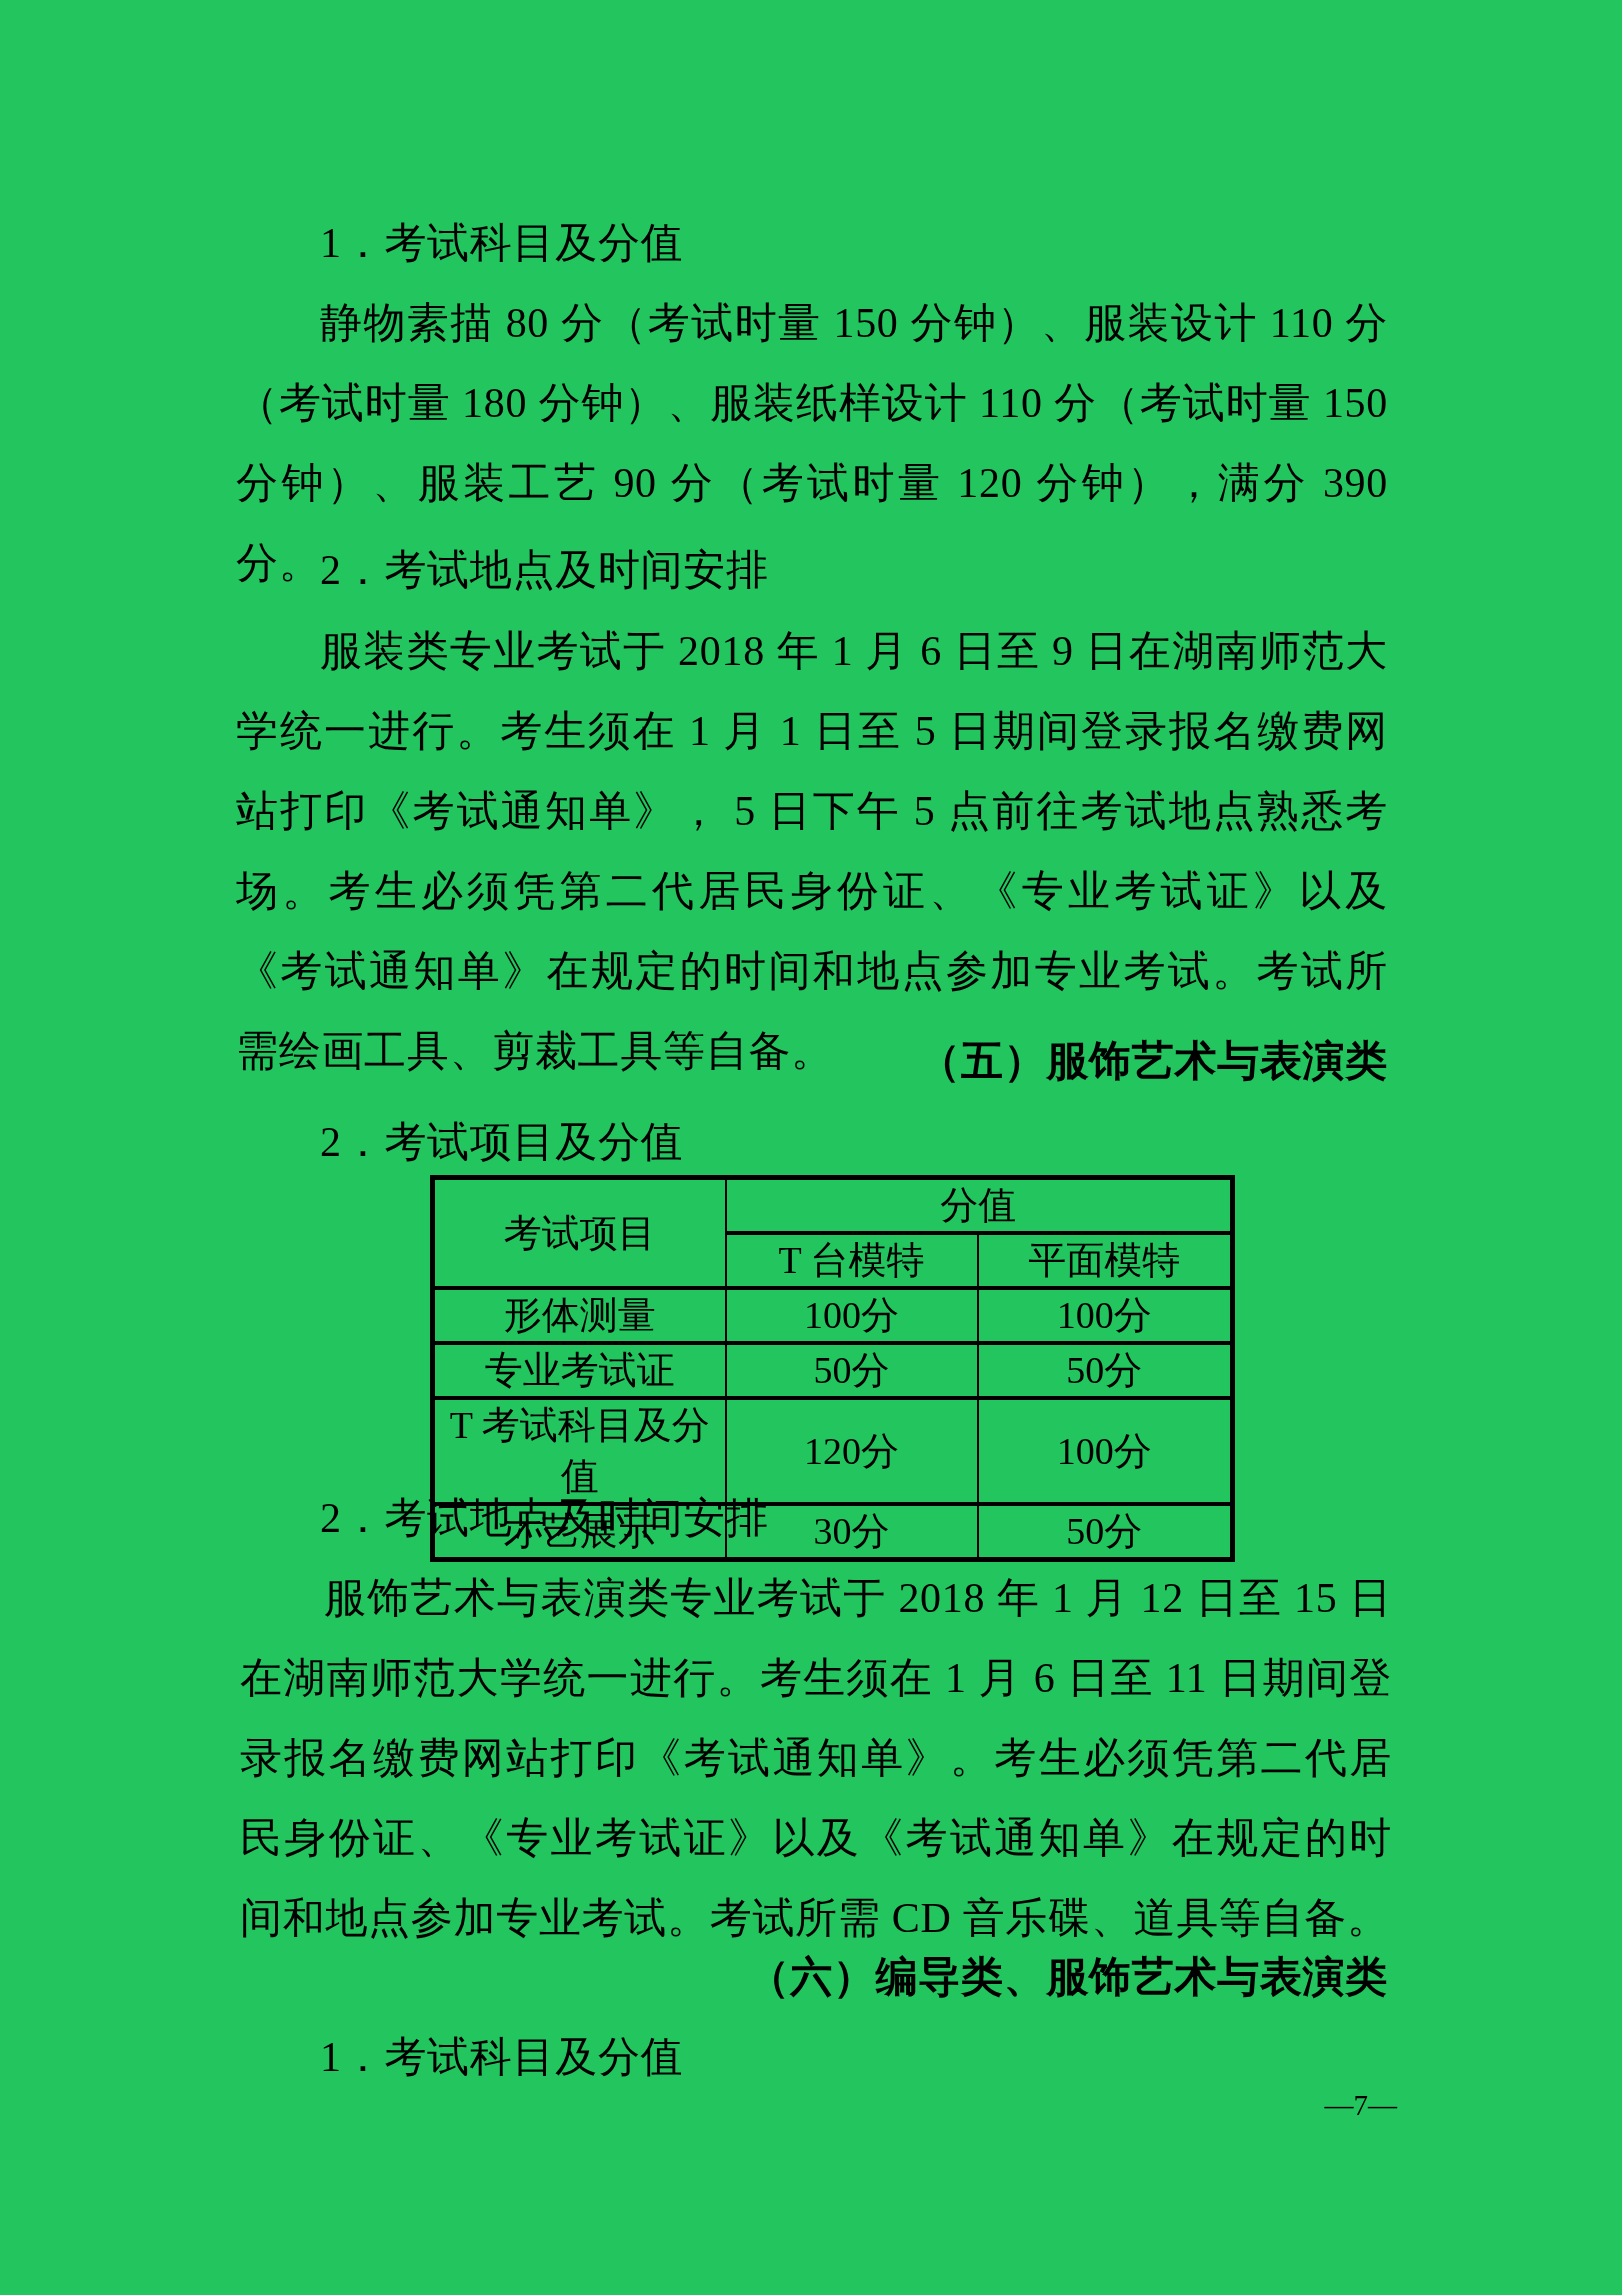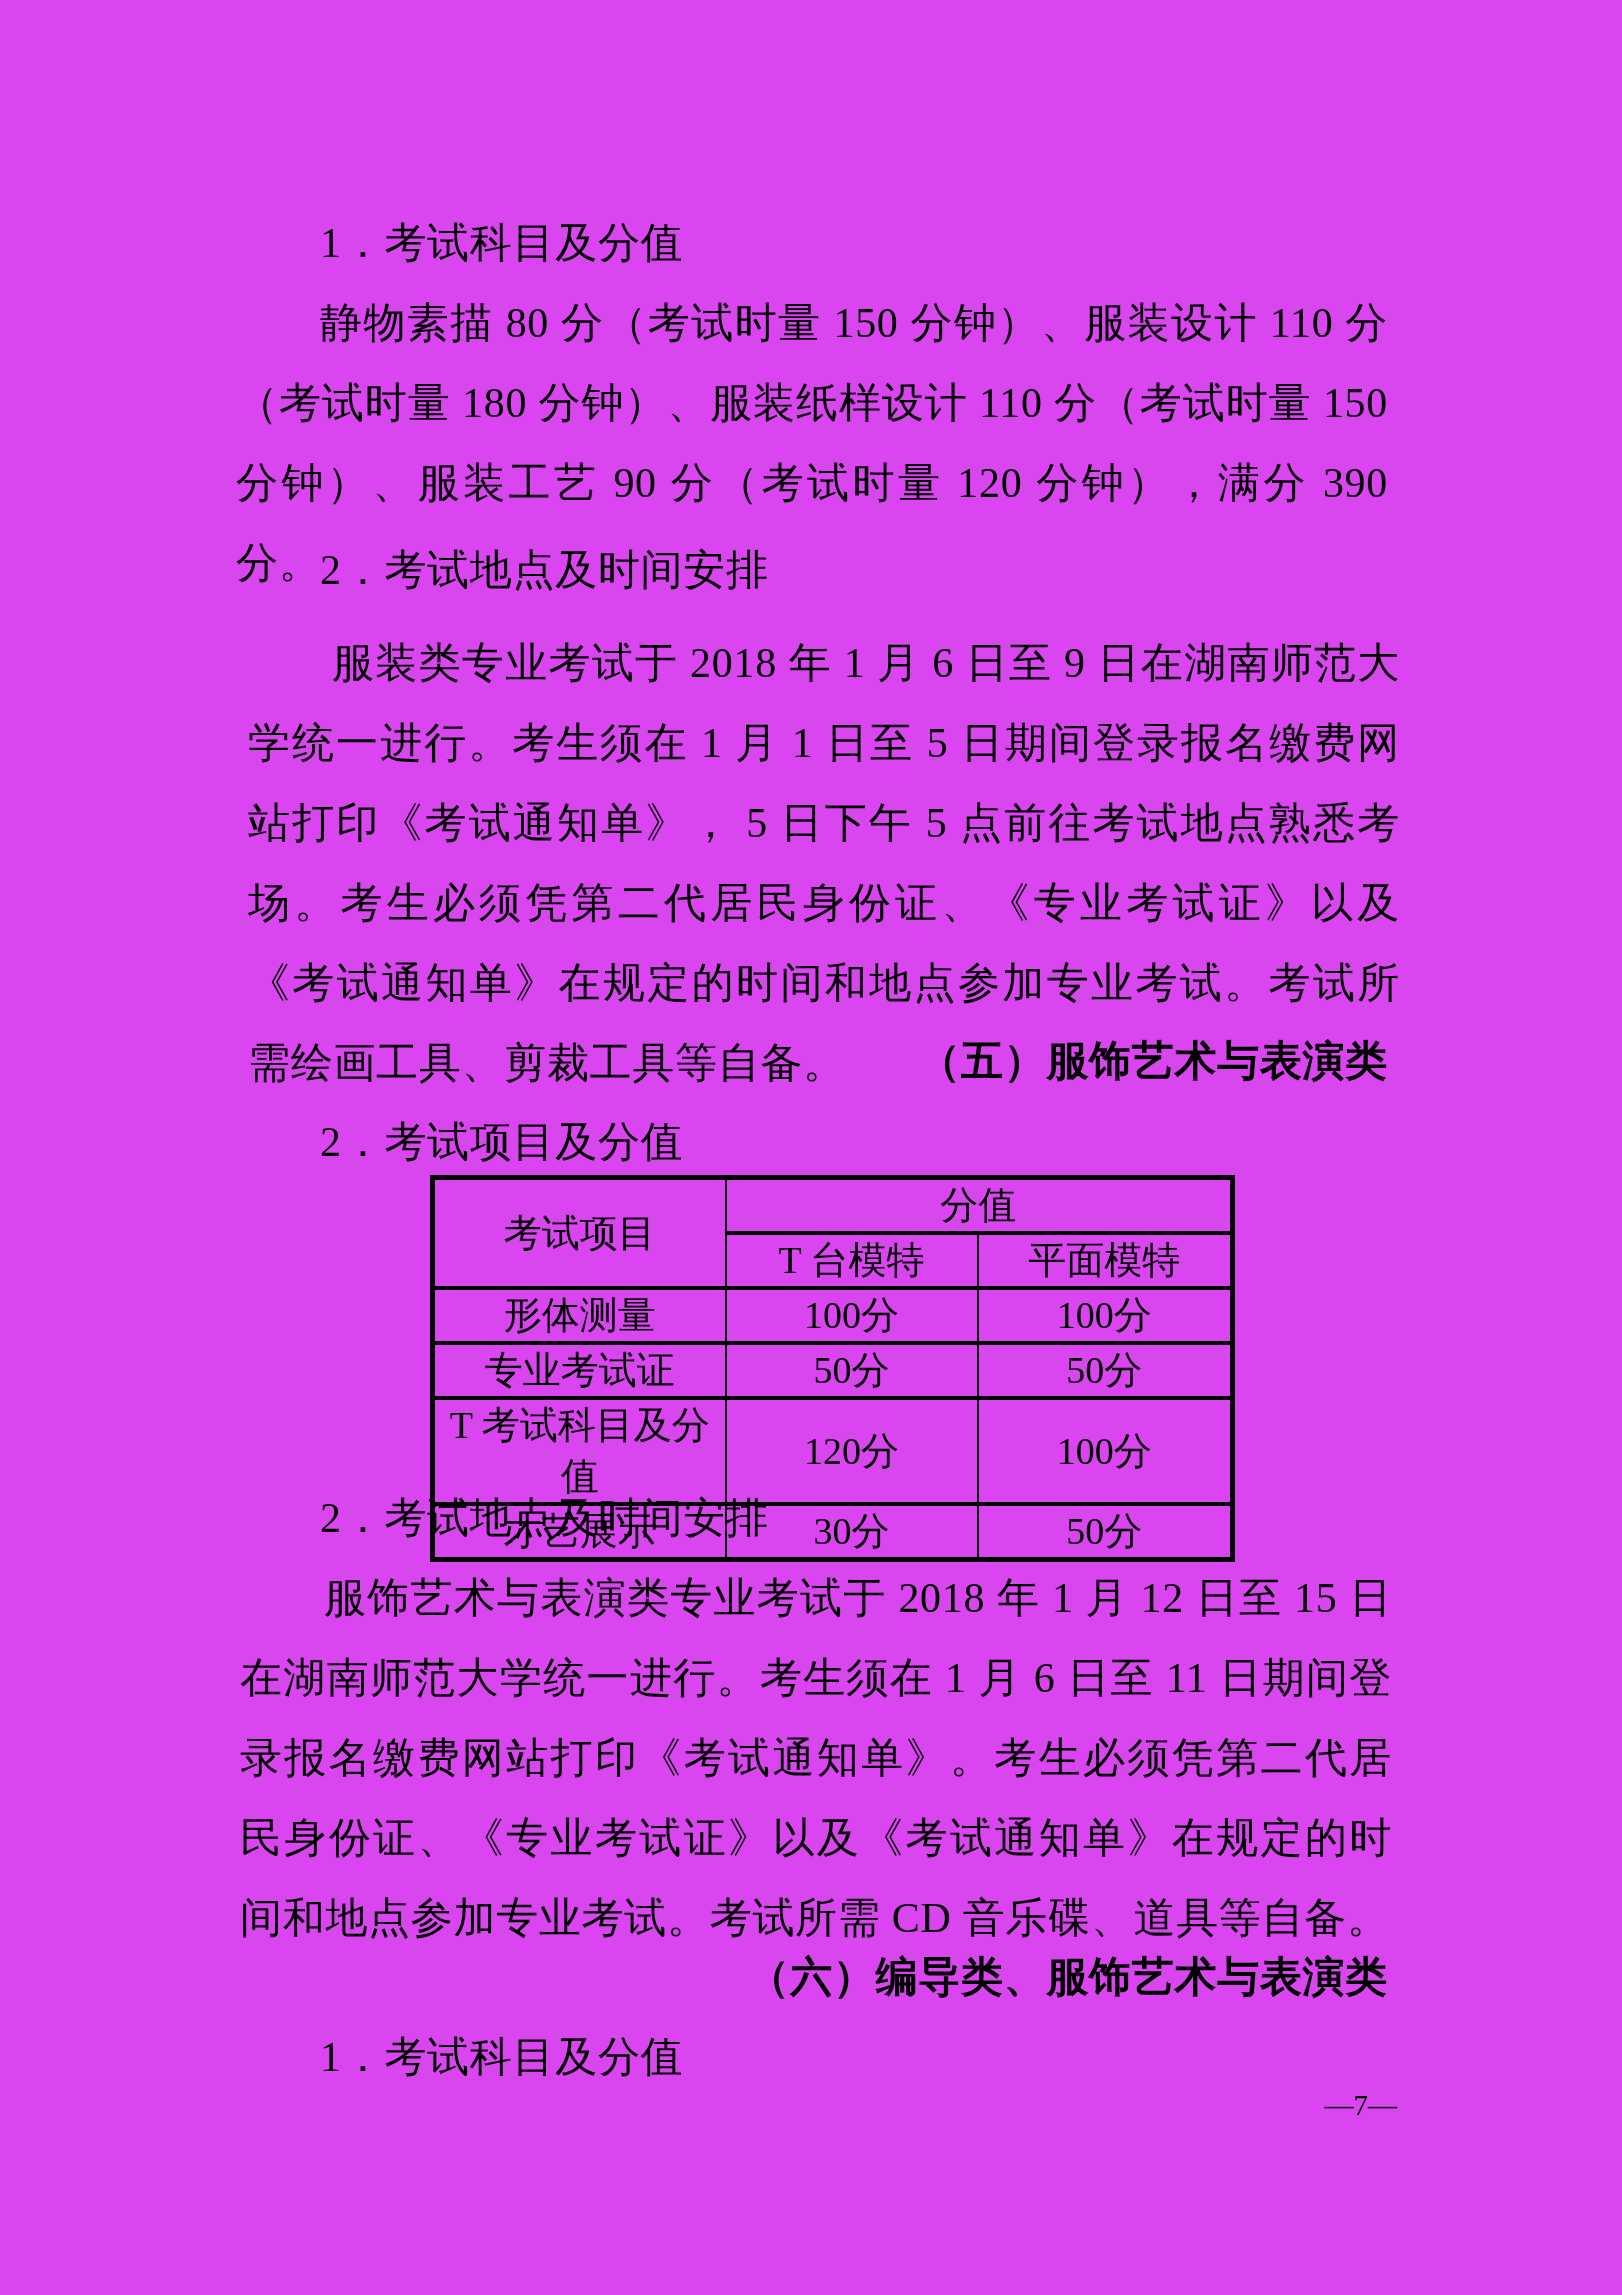--- a/index.html
+++ b/index.html
@@ -4,21 +4,21 @@
 <style>
   html, body {
     margin: 0;
     padding: 0;
     background: #ffffff;
   }
   .page {
     position: relative;
     width: 1623px;
     height: 2295px;
-    background: #d946ef;
+    background: #22c55e;
     overflow: hidden;
     font-family: "Liberation Serif", "DejaVu Serif", serif;
     color: #000000;
   }
   .content {
     position: absolute;
     left: 236px;
     top: 0;
     width: 1152px;
   }
@@ -81,21 +81,21 @@
 
 <div class="page">
   <div class="content">
 
     <div class="line indent" style="top:203px">1．考试科目及分值</div>
 
     <p class="para indent" style="top:283px; margin:0">静物素描 80 分（考试时量 150 分钟）、服装设计 110 分（考试时量 180 分钟）、服装纸样设计 110 分（考试时量 150 分钟）、服装工艺 90 分（考试时量 120 分钟），满分 390 分。</p>
 
     <div class="line indent" style="top:530px">2．考试地点及时间安排</div>
 
-    <p class="para indent" style="top:611px; margin:12px">服装类专业考试于 2018 年 1 月 6 日至 9 日在湖南师范大学统一进行。考生须在 1 月 1 日至 5 日期间登录报名缴费网站打印《考试通知单》， 5 日下午 5 点前往考试地点熟悉考场。考生必须凭第二代居民身份证、《专业考试证》以及《考试通知单》在规定的时间和地点参加专业考试。考试所需绘画工具、剪裁工具等自备。</p>
+    <p class="para indent" style="top:611px; margin:0">服装类专业考试于 2018 年 1 月 6 日至 9 日在湖南师范大学统一进行。考生须在 1 月 1 日至 5 日期间登录报名缴费网站打印《考试通知单》， 5 日下午 5 点前往考试地点熟悉考场。考生必须凭第二代居民身份证、《专业考试证》以及《考试通知单》在规定的时间和地点参加专业考试。考试所需绘画工具、剪裁工具等自备。</p>
 
     <div class="line indent bold-heading" style="top:1021px">（五）服饰艺术与表演类</div>
 
     <div class="line indent" style="top:1102px">2．考试项目及分值</div>
 
     <table class="score-table">
       <colgroup>
         <col style="width:293px">
         <col style="width:252px">
         <col style="width:255px">

